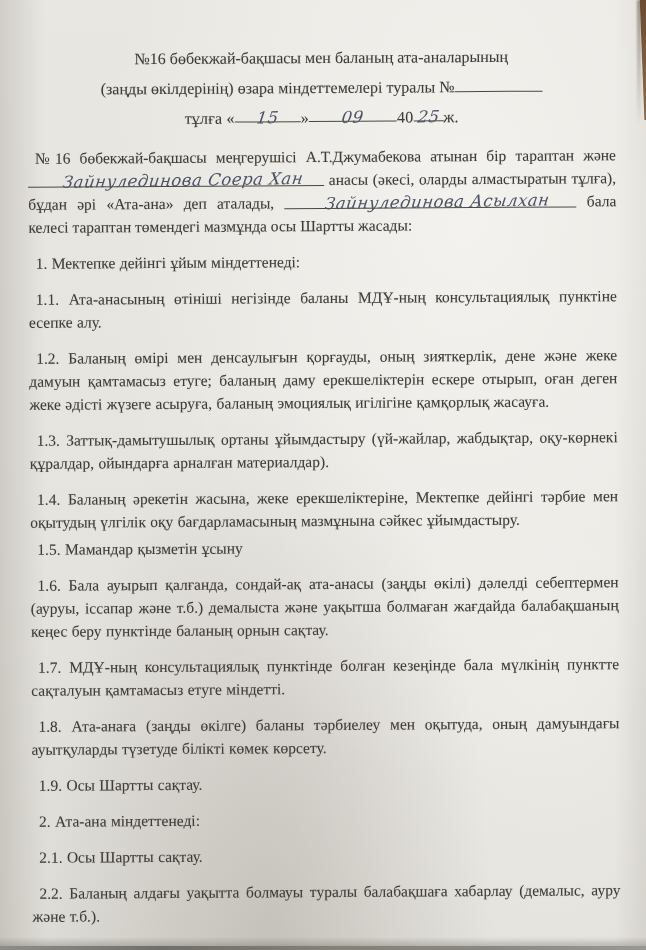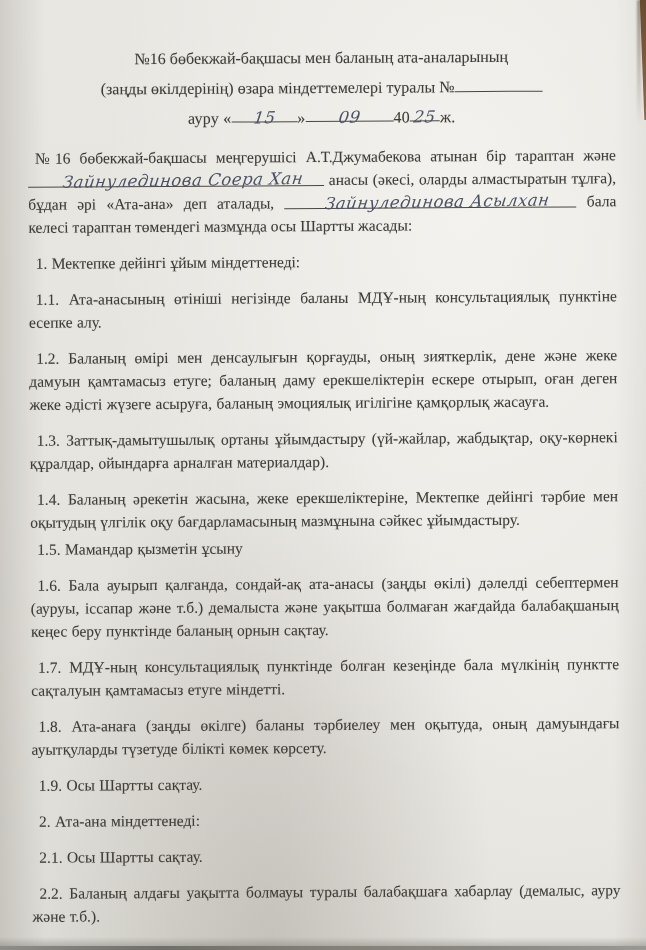--- a/index.html
+++ b/index.html
@@ -144,21 +144,21 @@
   <div class="bottom-strip"></div>
 
   <div class="sheet-content">
 
     <div class="title-block">
       <div class="title-line">№16  бөбекжай-бақшасы мен баланың ата-аналарының</div>
       <div class="title-line">
         <span>(заңды өкілдерінің) өзара міндеттемелері туралы №</span><span class="blank blank-num"></span>
       </div>
       <div class="title-line date-line">
-        <span>ауру «</span><span class="blank blank-day date-blank"><span class="handwriting hw-inline">15</span></span><span>»</span><span class="blank blank-month date-blank"><span class="handwriting hw-inline">09</span></span><span>40</span><span class="blank blank-year date-blank"><span class="handwriting hw-inline">25</span></span><span>ж.</span>
+        <span>тұлға «</span><span class="blank blank-day date-blank"><span class="handwriting hw-inline">15</span></span><span>»</span><span class="blank blank-month date-blank"><span class="handwriting hw-inline">09</span></span><span>40</span><span class="blank blank-year date-blank"><span class="handwriting hw-inline">25</span></span><span>ж.</span>
       </div>
     </div>
 
     <p class="body-par intro">
       <span>№16 бөбекжай-бақшасы  меңгерушісі А.Т.Джумабекова  атынан бір тараптан және</span>
       <span class="blank name-blank name-parent"><span class="handwriting hw-inline">Зайнулединова Соера Хан</span></span>
       <span>анасы (әкесі, оларды алмастыратын тұлға), бұдан әрі «Ата-ана» деп аталады,</span>
       <span class="blank name-blank name-child"><span class="handwriting hw-inline">Зайнулединова Асылхан</span></span>
       <span>бала келесі тараптан төмендегі мазмұнда осы Шартты жасады:</span>
     </p>

